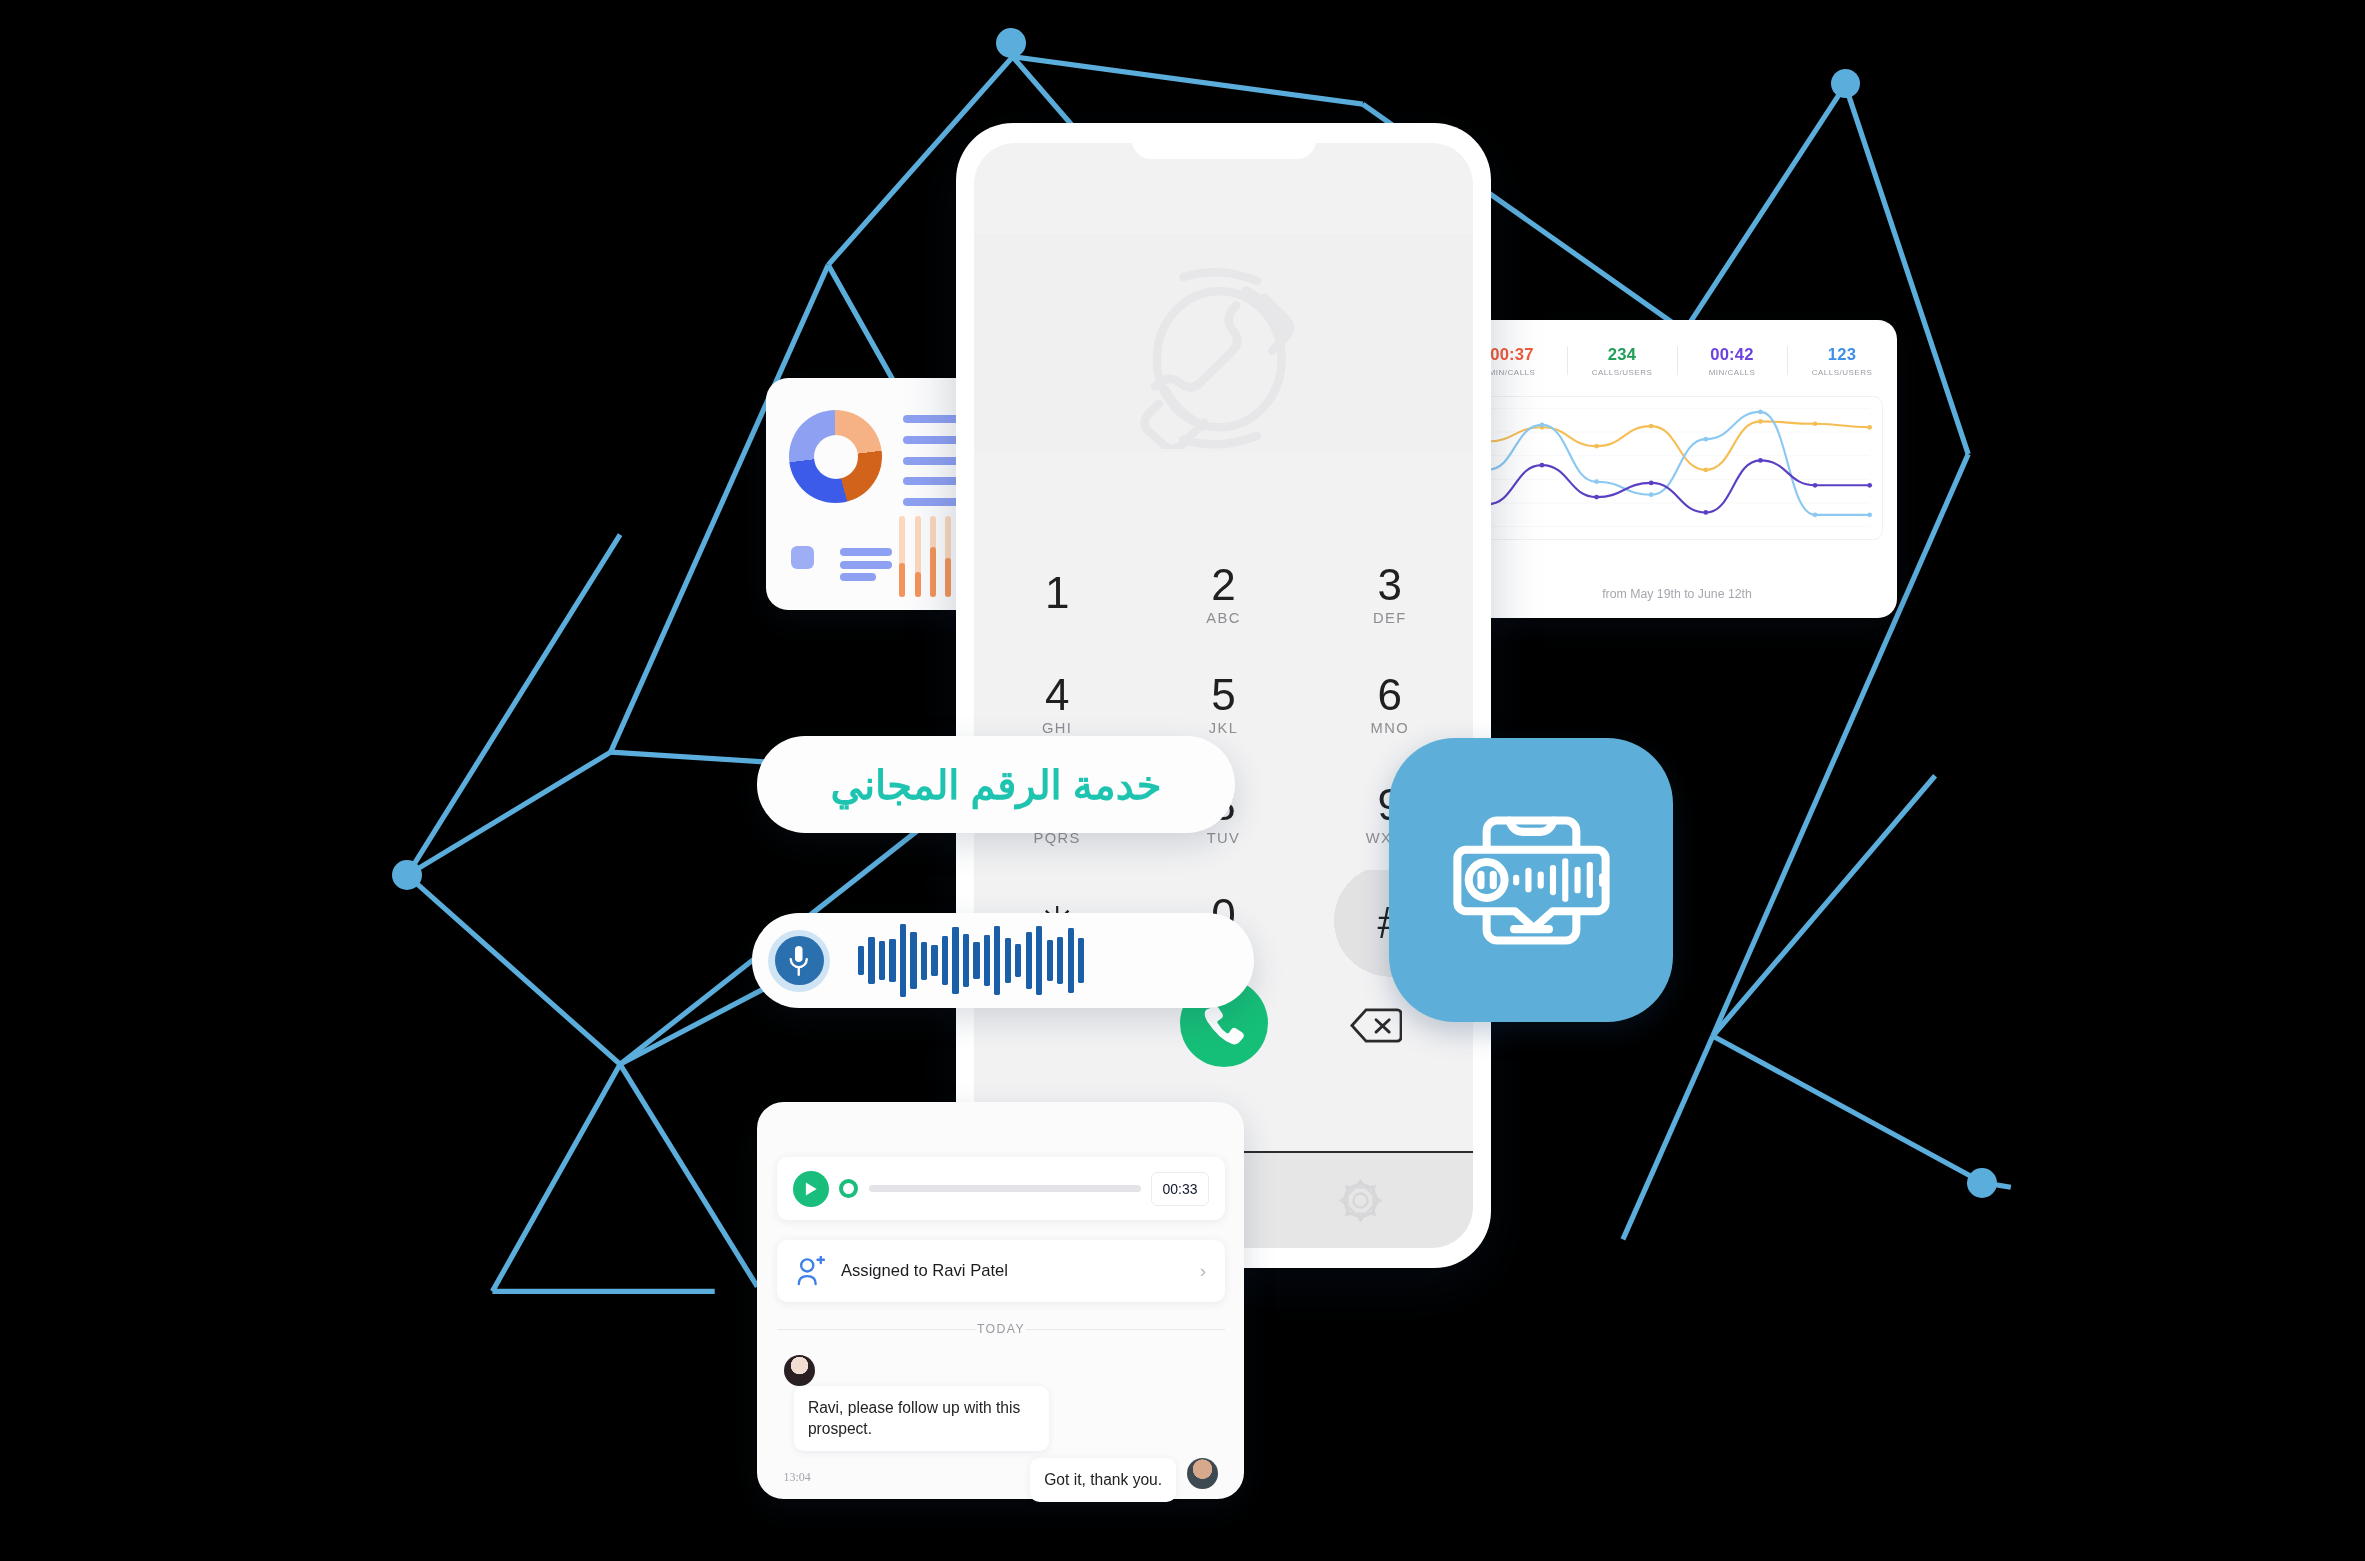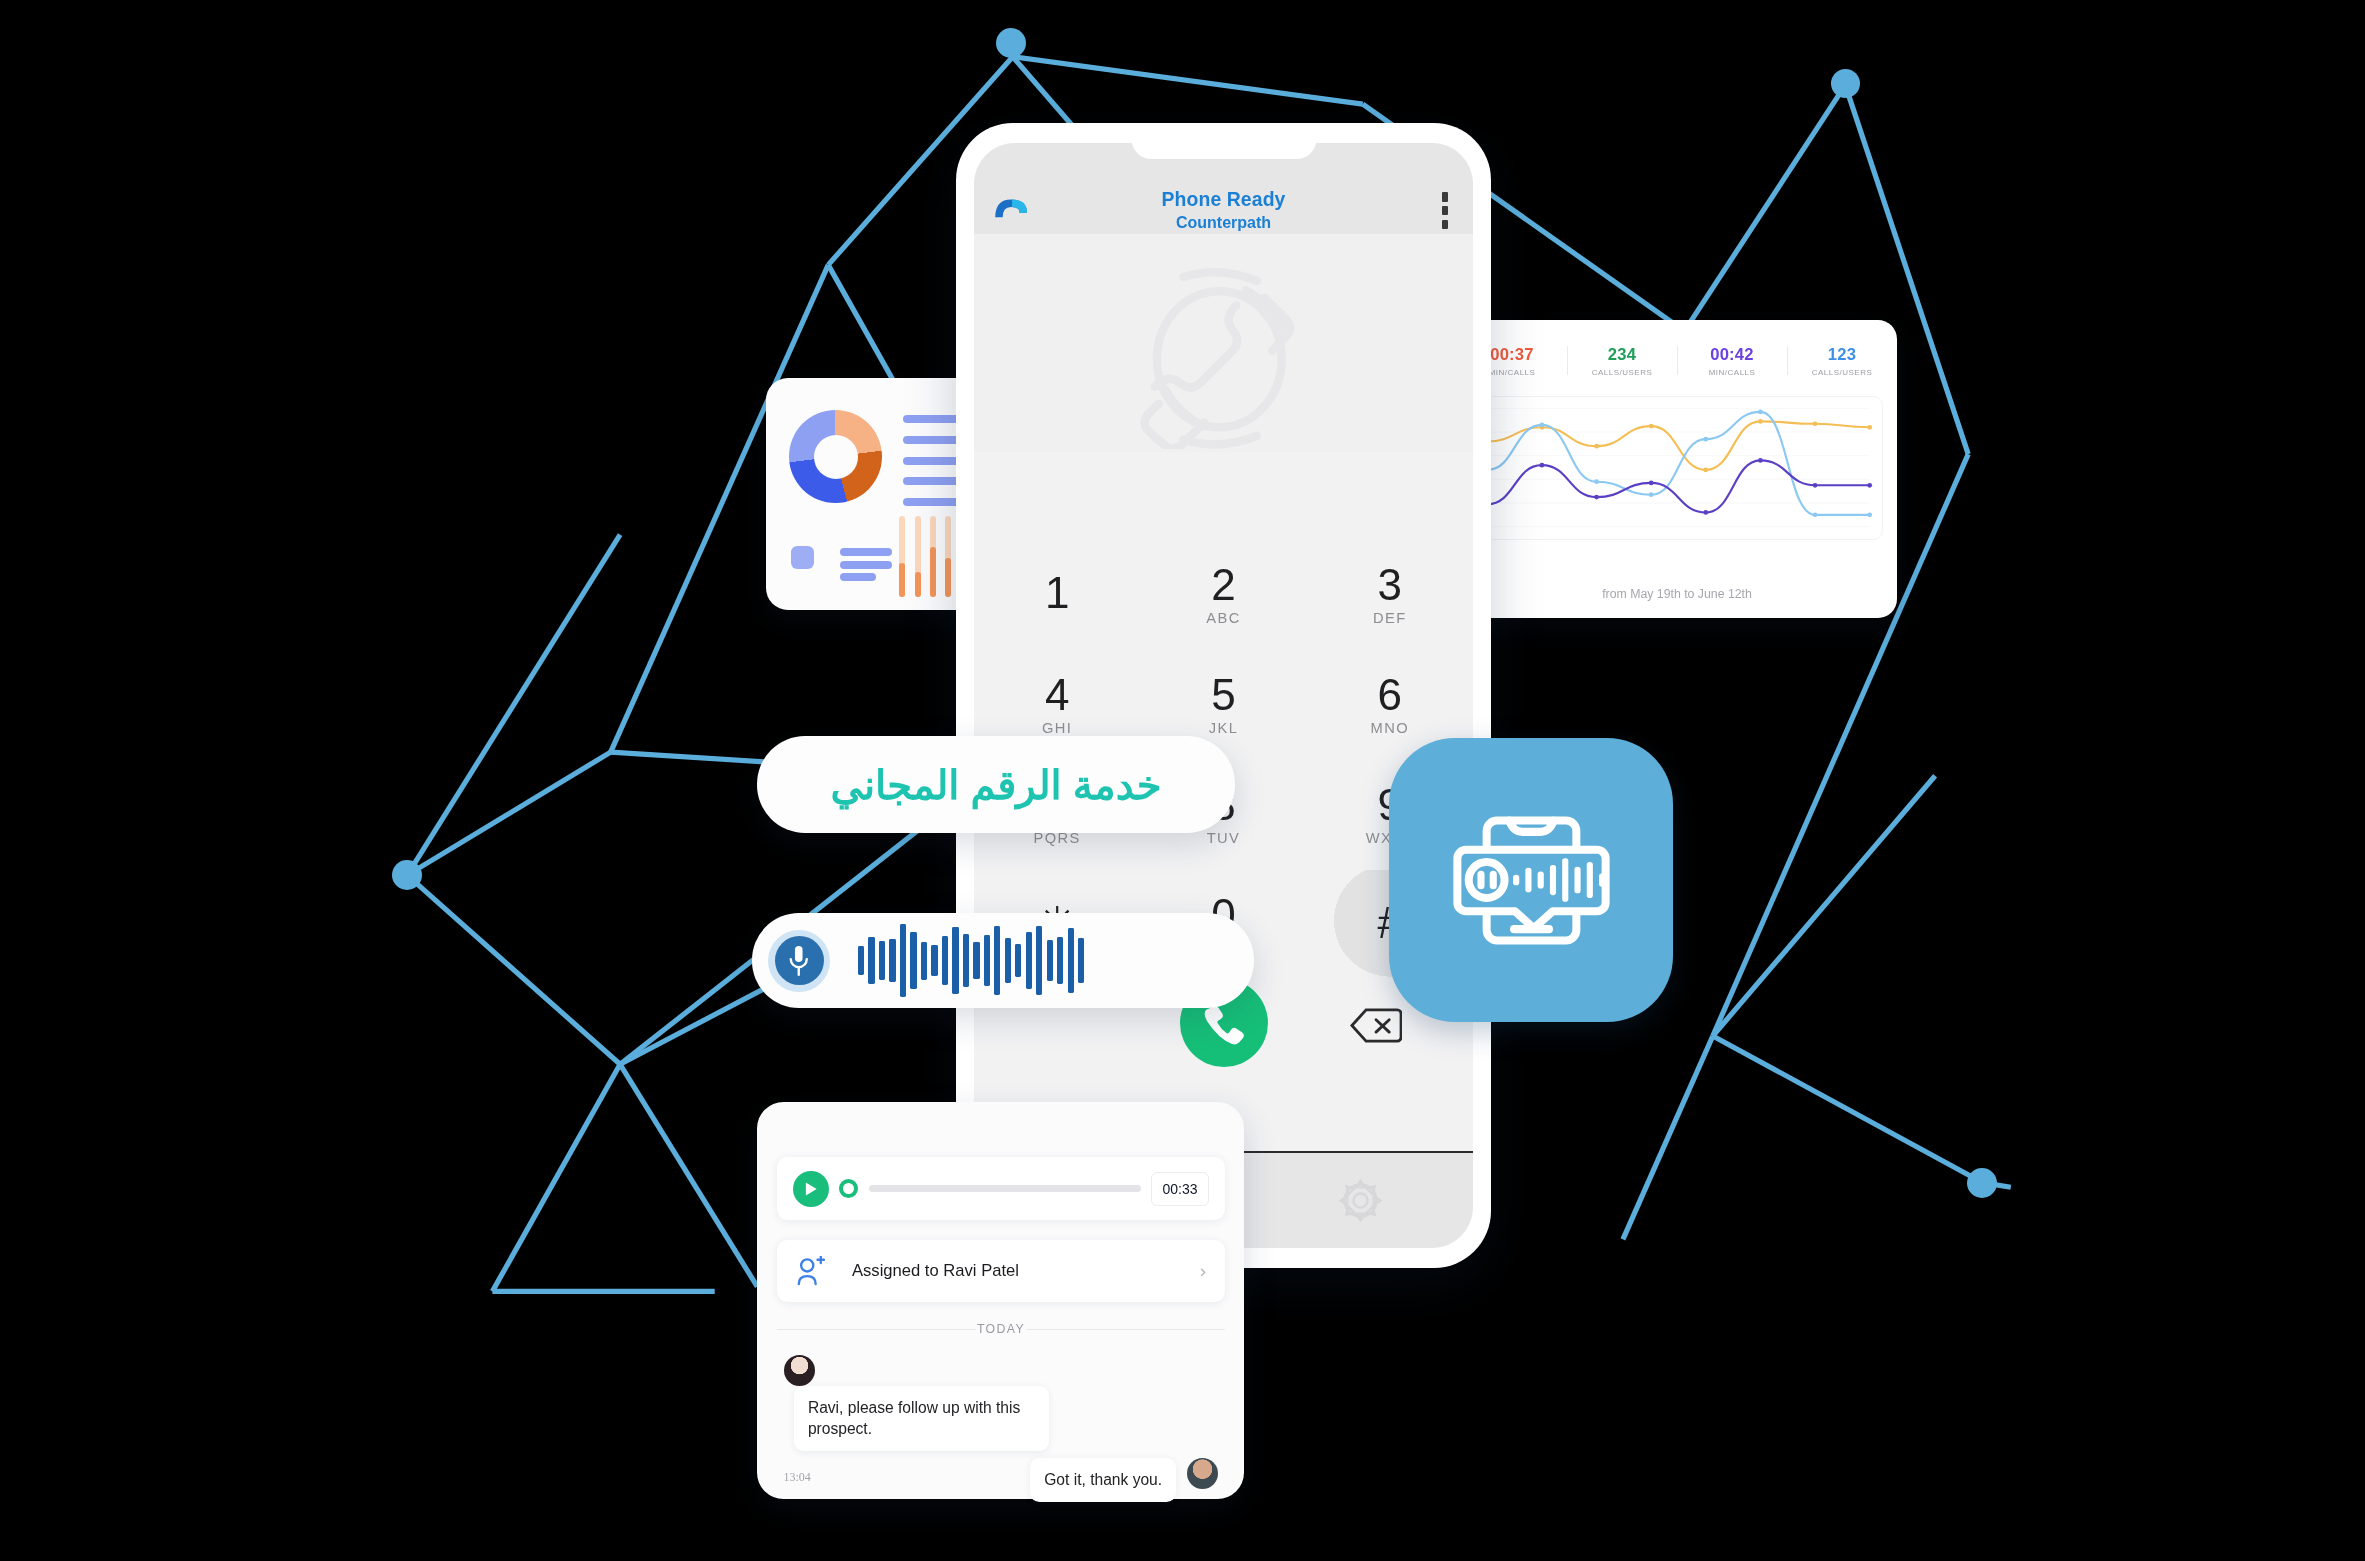--- a/index.html
+++ b/index.html
@@ -102,21 +102,21 @@
          box-shadow:0 1.9px 8.5px rgba(30,50,80,.08);}
   #player{top:55px;height:63px;display:flex;align-items:center;padding:0 16px;box-sizing:border-box;}
   #playbtn{width:36px;height:36px;border-radius:50%;background:#19BE7C;flex:0 0 auto;
            display:flex;align-items:center;justify-content:center;}
   #knob{width:19px;height:19px;border-radius:50%;border:4.7px solid #19BE7C;box-sizing:border-box;
         margin-left:10.4px;flex:0 0 auto;background:#fff;}
   #track{flex:1;height:6.6px;border-radius:3.8px;background:#e4e4e8;margin:0 10.4px;}
   #dur{width:56px;height:32px;border:0.5px solid #ececf0;border-radius:6px;flex:0 0 auto;
        display:flex;align-items:center;justify-content:center;font-size:14px;color:#0f172a;}
   #assign{top:138px;height:62px;display:flex;align-items:center;padding:0 19px;box-sizing:border-box;}
-  #assign .lbl{font-size:16.6px;color:#1c1c20;margin-left:27px;flex:1;}
+  #assign .lbl{font-size:16.6px;color:#1c1c20;margin-left:16px;flex:1;}
   #chev{font-size:19px;color:#b6b6bd;font-weight:300;}
   #todaybar{position:absolute;left:20px;top:220px;width:448px;display:flex;align-items:center;gap:1px;}
   #todaybar .ln{flex:1;height:0.9px;background:#e8e8ec;}
   #todaybar .tx{font-size:12.3px;color:#9a9aa2;letter-spacing:1.4px;}
   .msgrow{position:absolute;display:flex;align-items:flex-start;}
   .avatar{width:31px;height:31px;border-radius:50%;flex:0 0 auto;overflow:hidden;}
   .bubble{background:#fff;border-radius:9.5px;padding:11.4px 14px;box-shadow:0 1.9px 7.6px rgba(30,50,80,.08);
           font-size:15.6px;color:#232327;line-height:1.35;max-width:227px;}
   .stamp{font-size:12px;color:#a3a3ab;font-family:Liberation Serif, serif;}
 </style>
@@ -238,33 +238,20 @@
           <circle cx="603.1428571428571" cy="134" r="5" fill="#5B3FC4"></circle>
           <circle cx="718.5714285714286" cy="186.5" r="5" fill="#5B3FC4"></circle>
           <circle cx="834" cy="186.5" r="5" fill="#5B3FC4"></circle>
         </svg>
     </div>
     <div id="chartfoot">from May 19th to June 12th</div>
   </div>
 
   <div id="phone">
     <div id="phone-screen">
-      <div id="statusbar">
-        <svg id="backhandset" viewBox="0 0 90 60">
-          <path d="M8 50 Q8 12 42 12 Q76 12 76 40 L60 40 Q60 28 42 28 Q24 28 24 50 Z" fill="#1B6FC4"></path>
-          <path d="M44 12 Q76 12 76 40 L60 40 Q60 28 44 28 Z" fill="#29B6E8"></path>
-        </svg>
-        <div class="sb-title">Phone Ready</div>
-        <div class="sb-sub">Counterpath</div>
-        <div id="kebab">
-            <i></i>
-            <i></i>
-            <i></i>
-          </div>
-      </div>
 
       <div id="calltop">
         <svg id="watermark" viewBox="0 0 210 200">
           <g fill="none" stroke="#d8d8da" stroke-width="9" stroke-linecap="round">
             <ellipse cx="100" cy="105" rx="66" ry="72"></ellipse>
             <path d="M62 18 Q100 6 140 22"></path>
             <path d="M62 190 Q100 202 140 186"></path>
             <path d="M148 40 l22 22 q10 10 0 20 l-14 14"></path>
             <path d="M36 152 l-10 10 q-10 10 0 20 l16 14 q10 8 20 -2 l22 -22"></path>
             <path d="M84 176 q-26 -12 -42 -40"></path>

